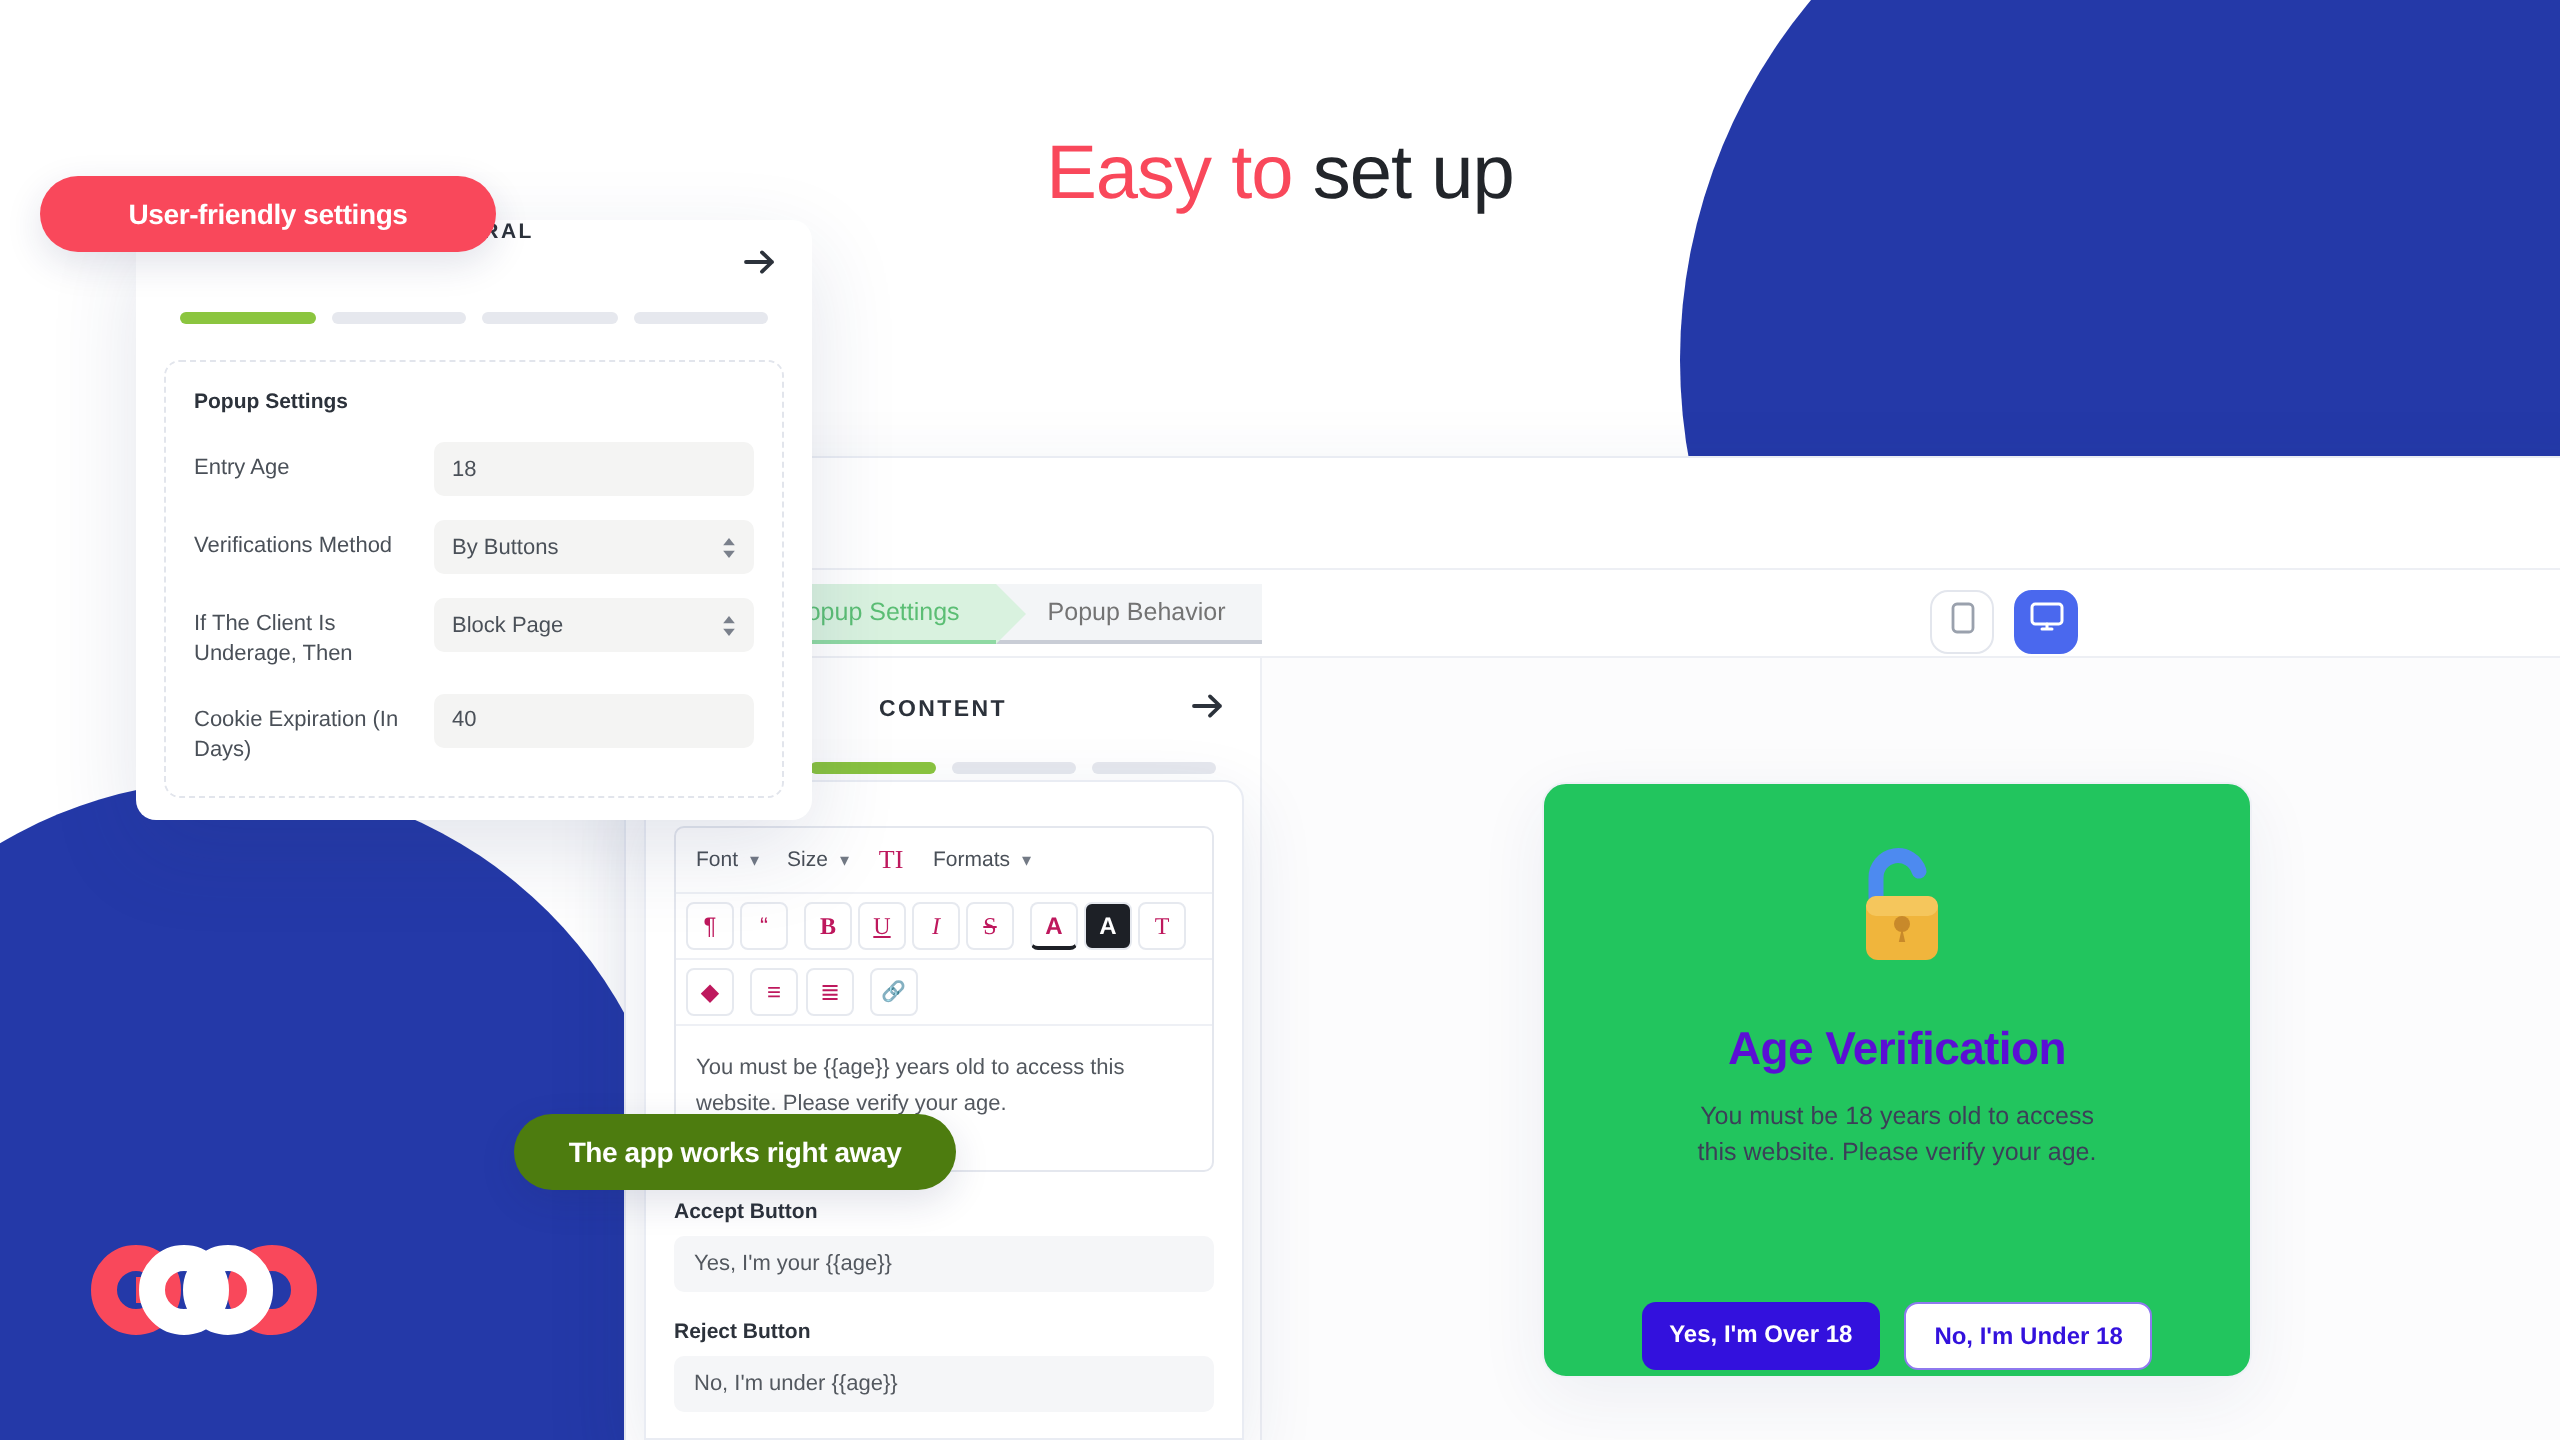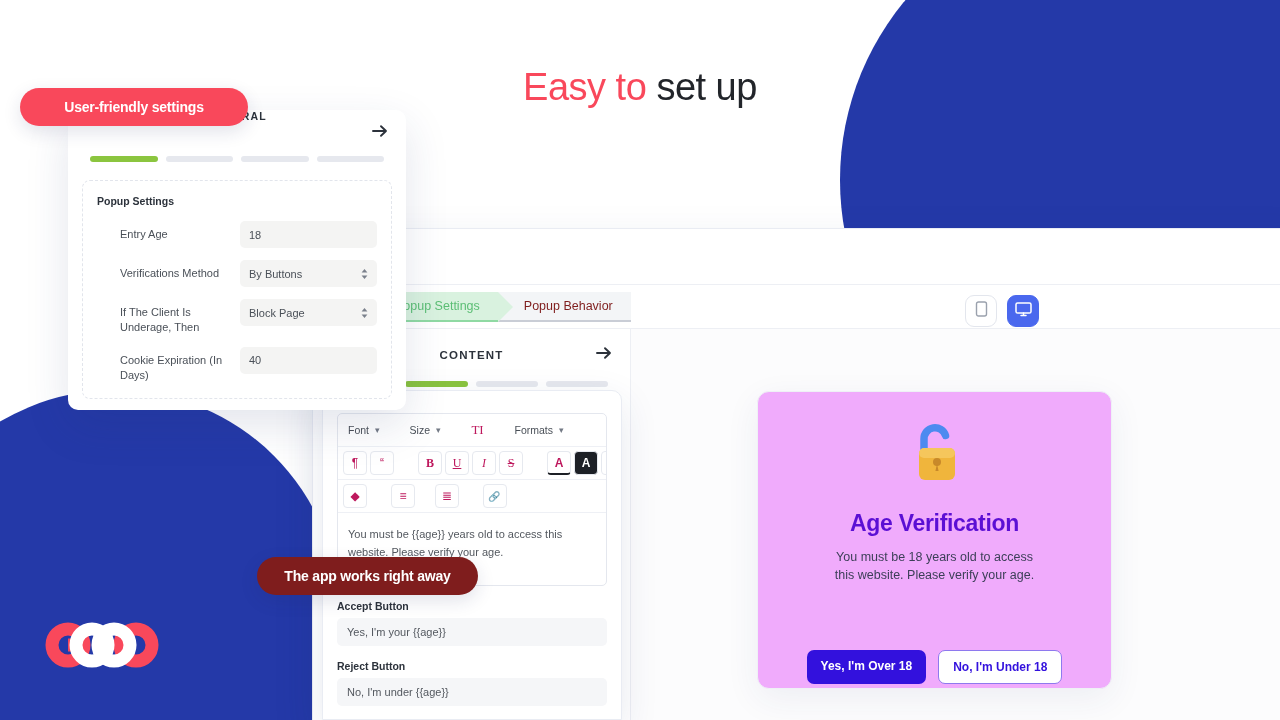--- a/index.html
+++ b/index.html
@@ -52,21 +52,21 @@
   }
   .app-tabsrow {
     position: absolute; left: 0; top: 56px; right: 0; height: 44px;
     background: #fff; border-bottom: 1px solid #EDEFF4;
     display: flex; align-items: center;
   }
   .breadcrumbs { display: flex; align-items: stretch; height: 30px; margin-left: 66px; }
   .crumb {
     position: relative; display: flex; align-items: center;
     padding: 0 18px 0 16px; font-size: 12.5px;
-    background: #F3F5F7; color: #7f1d1d;
+    background: #F3F5F7; color: #737373;
   }
   .crumb.active {
     background: #D9F2DF; color: #5BBE74; font-weight: normal;
     border-bottom: 2px solid #8FD9A3;
   }
   .crumb.active::after {
     content: ""; position: absolute; right: -15px; top: 0;
     border-top: 15px solid transparent;
     border-bottom: 15px solid transparent;
     border-left: 15px solid #D9F2DF;
@@ -101,23 +101,23 @@
   .step-title {
     font-size: 11.5px; font-weight: bold; letter-spacing: 1.2px; color: #2C323B;
   }
   .step-arrow { position: absolute; right: 18px; top: 17px; }
   .step-bars { display: flex; gap: 7px; padding: 0 22px 12px 22px; }
   .bar { height: 6px; border-radius: 4px; flex: 1; background: #E6E8EE; }
   .bar.on { background: #8BC53F; }
 
   
   .preview-card {
-    position: absolute; left: 126px; top: 62px;
+    position: absolute; left: 140px; top: 62px;
     width: 355px; height: 298px;
-    background: #f0abfc; border-radius: 12px;
+    background: #22c55e; border-radius: 12px;
     border: 1px solid #EFF1F6;
     box-shadow: 0 10px 34px rgba(40,55,110,.07);
     display: flex; flex-direction: column; align-items: center;
     padding-top: 26px;
   }
   .pv-title {
     margin-top: 14px; font-size: 23px; font-weight: bold;
     color: #5B0FD4; letter-spacing: -0.3px;
   }
   .pv-sub {
@@ -140,21 +140,21 @@
     background: #fff;
     border: 1px solid #E9ECF3;
     border-radius: 10px 10px 0 0;
     box-shadow: 0 12px 38px rgba(40,55,110,.11);
     overflow: hidden;
     padding: 0;
   }
   .ed-inner { padding: 22px 14px 0 14px; }
   .ed-box { border: 1px solid #E4E7EE; border-radius: 5px; overflow: hidden; }
   .ed-row {
-    display: flex; align-items: center; gap: 20px;
+    display: flex; align-items: center; gap: 4px;
     padding: 4px 5px; border-bottom: 1px solid #EEF0F5;
     flex-wrap: nowrap;
   }
   .ed-sel {
     display: flex; align-items: center; gap: 6px;
     font-size: 10.5px; color: #4A5058;
     padding: 3px 5px;
   }
   .ed-sel .cv { font-size: 9px; color: #737A85; }
   .tb {
@@ -189,37 +189,37 @@
   .sc-head { height: 46px; display: flex; align-items: flex-start; justify-content: center; position: relative; }
   .sc-title { font-size: 10.5px; font-weight: bold; letter-spacing: 1.2px; color: #2C323B; }
   .sc-arrow { position: absolute; right: 18px; top: 14px; }
   .sc-bars { display: flex; gap: 8px; padding: 0 22px 0 22px; }
   .sc-panel {
     margin: 18px 14px 0 14px; padding: 14px 14px 16px 14px;
     border: 1px dashed #E2E5EC; border-radius: 8px;
   }
   .sc-panel-title { font-size: 10.5px; font-weight: bold; color: #2C323B; margin-bottom: 14px; }
   .sc-row { display: flex; align-items: flex-start; margin-bottom: 12px; }
-  .sc-label { width: 120px; font-size: 11px; color: #4A5058; line-height: 1.35; padding-top: 6px; margin-left: 23px; }
+  .sc-label { width: 120px; font-size: 11px; color: #4A5058; line-height: 1.35; padding-top: 6px; }
   .sc-field {
     flex: 1; background: #F4F4F3; border-radius: 5px; height: 27px;
     display: flex; align-items: center; justify-content: space-between;
     padding: 0 9px; font-size: 11px; color: #4A5058;
   }
   .stepper { display: flex; flex-direction: column; gap: 2px; align-items: center; }
 
   
   .badge {
     position: absolute; border-radius: 24px; color: #fff;
     font-size: 14px; font-weight: bold; letter-spacing: -0.2px;
     display: flex; align-items: center; justify-content: center;
     box-shadow: 0 6px 18px rgba(30,40,90,.13);
   }
   .badge-red { left: 20px; top: 88px; width: 228px; height: 38px; background: #F9485B; text-align: center; }
-  .badge-blue { left: 257px; top: 557px; width: 221px; height: 38px; background: #7f1d1d; }
+  .badge-blue { left: 257px; top: 557px; width: 221px; height: 38px; background: #4d7c0f; }
 </style>
 </head>
 <body>
 
 <div id="stage">
 
   <div class="blob-tr"></div>
   <div class="blob-bl"></div>
 
   <div class="logo">

